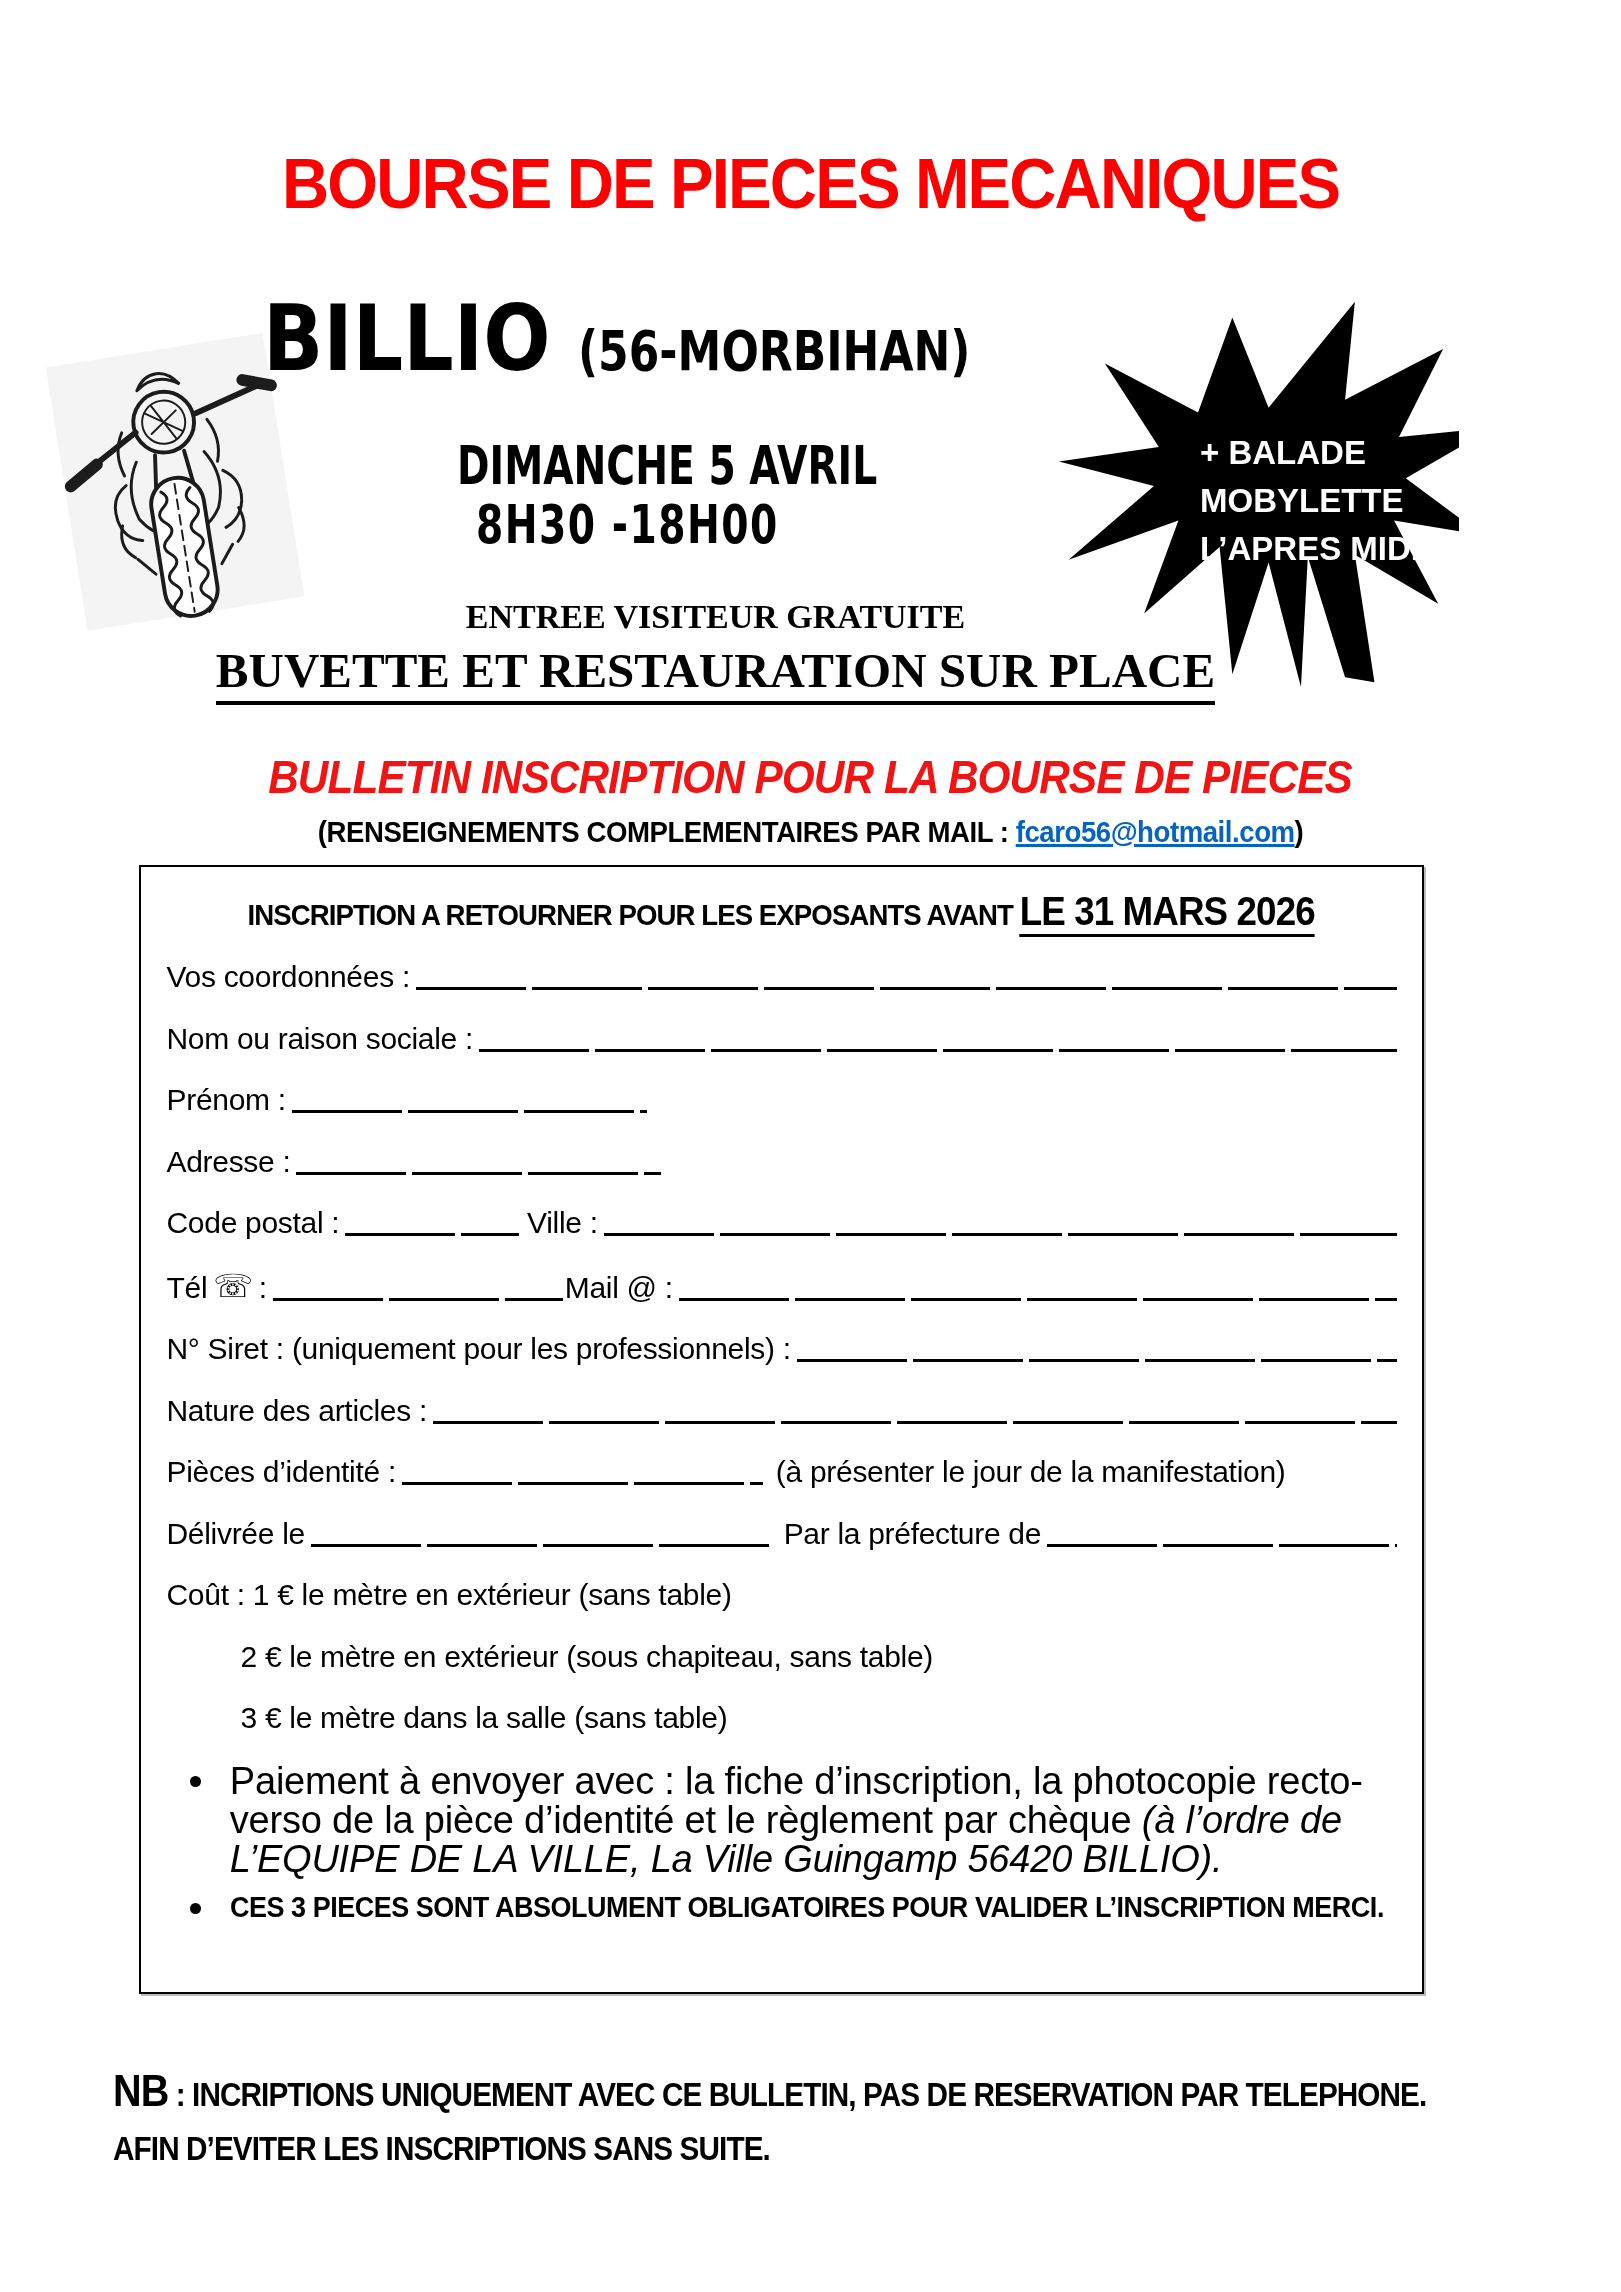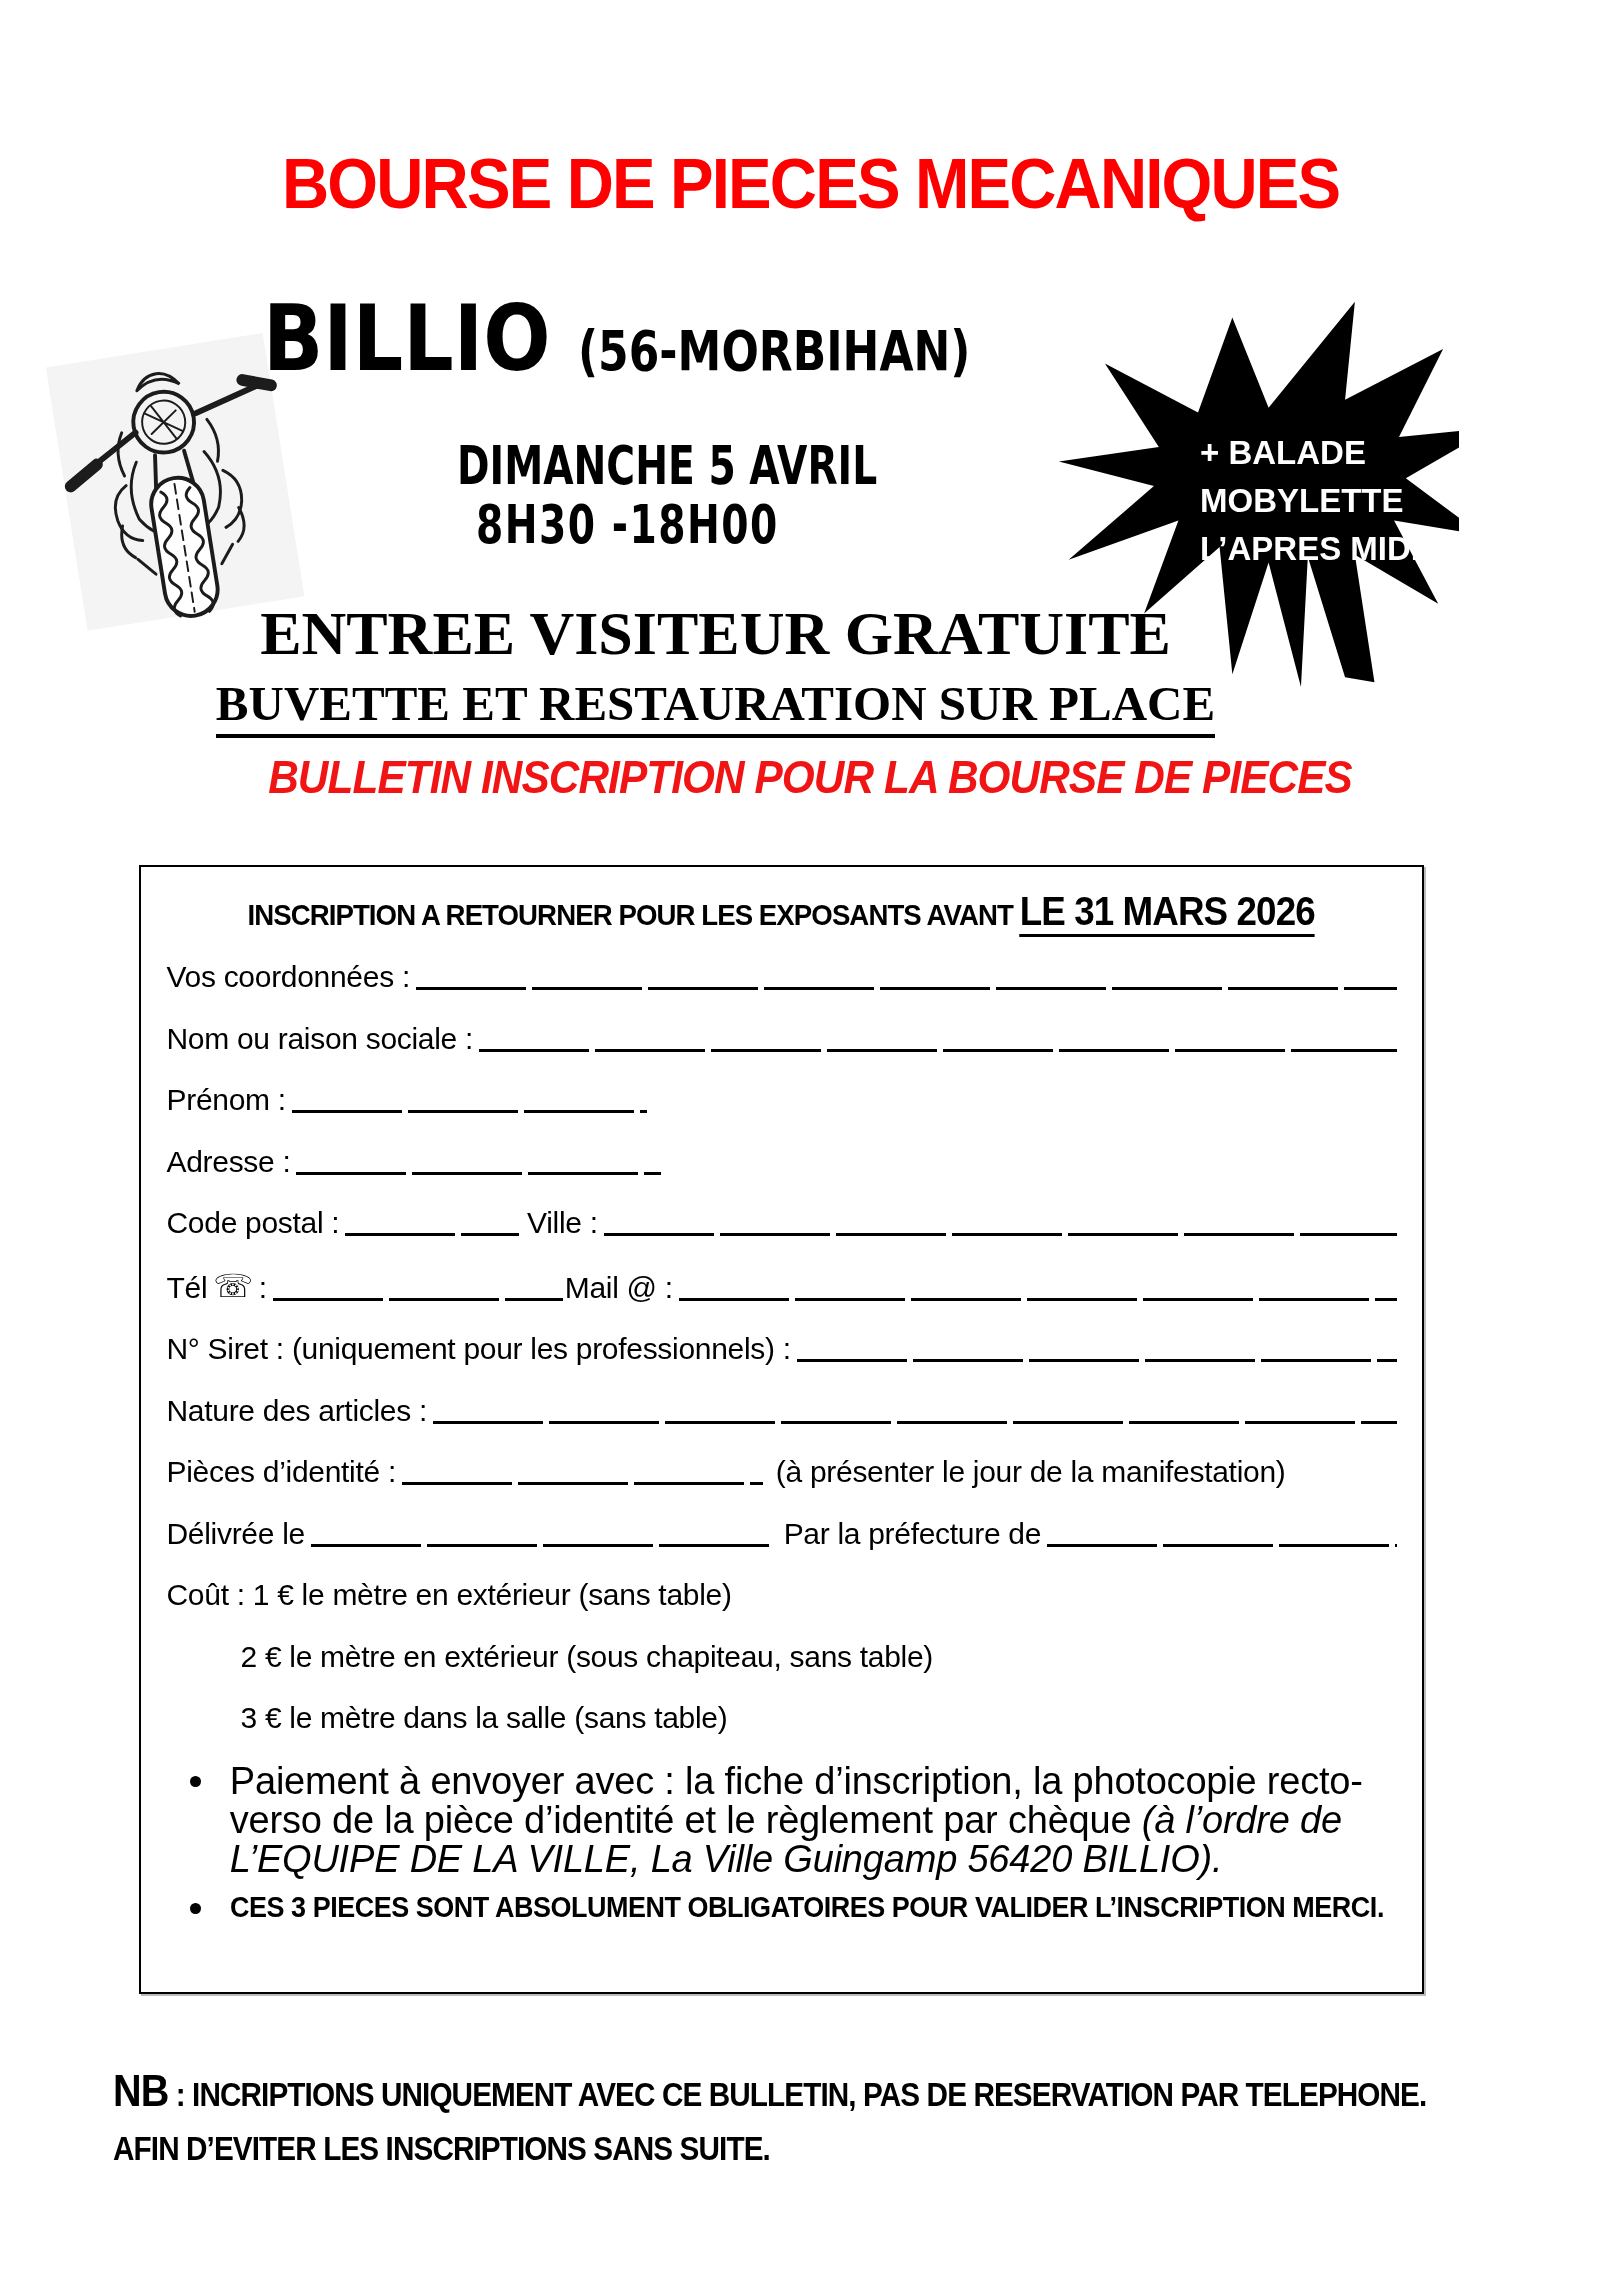--- a/index.html
+++ b/index.html
@@ -25,21 +25,21 @@
   .hours-line{position:absolute;left:476px;top:494px;font-family:"DejaVu Sans",sans-serif;
              font-weight:bold;font-size:53px;white-space:nowrap;transform:scaleX(.74);transform-origin:left top;letter-spacing:2px;}
 
   .star{position:absolute;left:1051px;top:290px;width:446px;height:404px;}
   .star svg{position:absolute;left:0;top:0;width:100%;height:100%;}
   .star-text{position:absolute;left:149px;top:139px;color:#fff;font-weight:bold;
              font-size:33px;line-height:48px;white-space:nowrap;}
 
   .entry-wrap{position:absolute;left:0;top:598px;width:1431px;text-align:center;
               font-family:"Liberation Serif",serif;font-weight:bold;}
-  .entry-line1{font-size:62px;letter-spacing:0;}
+  .entry-line1{font-size:34px;letter-spacing:0;}
   .entry-line2{display:inline-block;font-size:49px;border-bottom:4.9px solid #000;
                padding-bottom:2px;margin-top:5.9px;}
 
   .bulletin-wrap{position:absolute;left:0;top:749px;width:1621px;text-align:center;}
   .bulletin-title{display:inline-block;font-size:47px;font-weight:bold;font-style:italic;
                   color:#f01414;transform:scaleX(.9);white-space:nowrap;letter-spacing:-1px;}
   .contact-wrap{position:absolute;left:0;top:815px;width:1621px;text-align:center;}
   .contact{display:inline-block;font-size:30px;font-weight:bold;transform:scaleX(.92);white-space:nowrap;letter-spacing:-0.5px;}
   .contact a{color:#0563c1;text-decoration:underline;}
 
@@ -133,20 +133,23 @@
   </div>
 
   <div class="entry-wrap">
     <div class="entry-line1">ENTREE VISITEUR GRATUITE</div>
     <div><span class="entry-line2">BUVETTE ET RESTAURATION SUR PLACE</span></div>
   </div>
 
   <div class="bulletin-wrap">
     <span class="bulletin-title">BULLETIN INSCRIPTION POUR LA BOURSE DE PIECES</span>
   </div>
+  <div class="contact-wrap">
+    <span class="contact"><span>(RENSEIGNEMENTS COMPLEMENTAIRES PAR MAIL : </span><a href="#">fcaro56@hotmail.com</a><span>)</span></span>
+  </div>
 
   <div class="form-box">
 
     <div class="form-header">
       <span class="fh-inner">
         <span class="fh-text">INSCRIPTION A RETOURNER POUR LES EXPOSANTS AVANT </span><span class="fh-deadline">LE 31 MARS 2026</span>
       </span>
     </div>
 
     <div class="frow">

